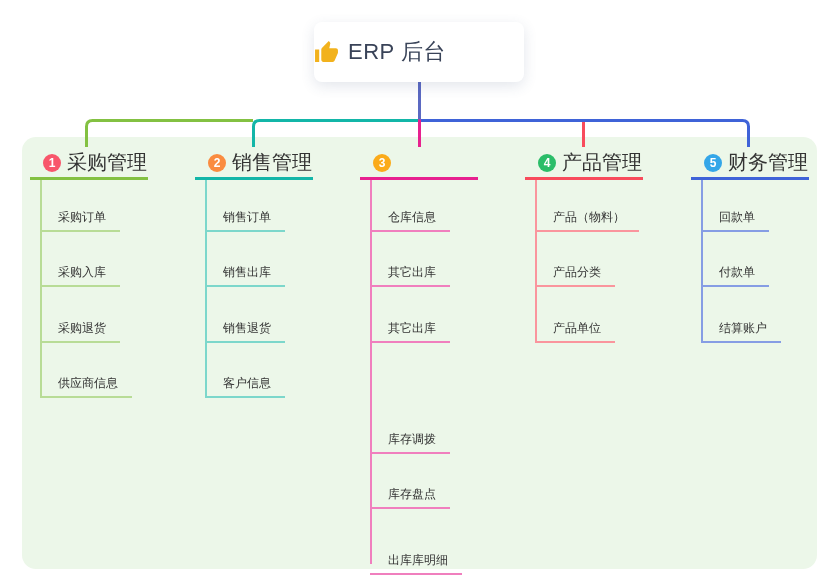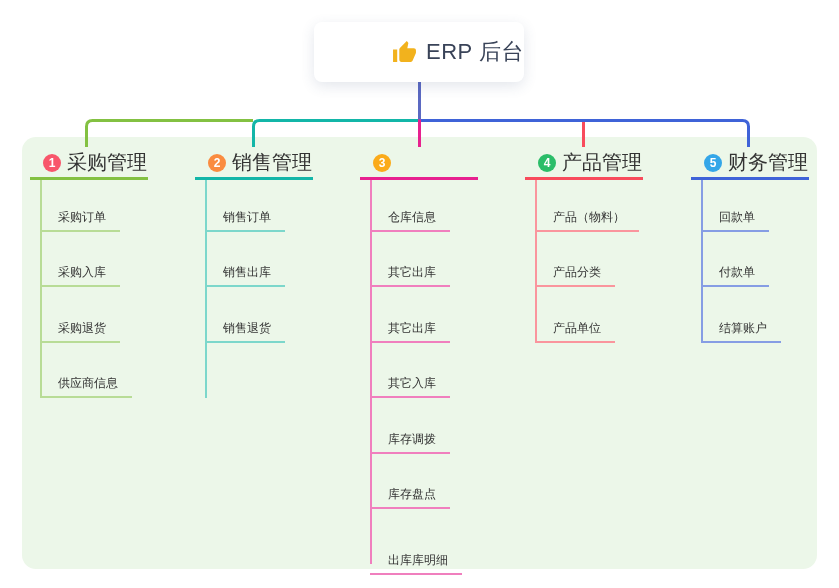--- a/index.html
+++ b/index.html
@@ -10,21 +10,21 @@
   }
   .container{
     position:absolute;left:22px;top:137px;width:795px;height:432px;
     border-radius:14px;background:var(--container-bg,#ecf7e9);z-index:1;
   }
   svg.connectors{position:absolute;left:0;top:0;z-index:2;pointer-events:none}
   .root-card{
     position:absolute;left:314px;top:22px;width:210px;height:60px;z-index:3;
     background:var(--card-bg,#fff);border-radius:8px;
     box-shadow:0 4px 14px rgba(60,80,120,.14);
-    display:flex;align-items:center;justify-content:flex-end;gap:9px;
+    display:flex;align-items:center;justify-content:flex-start;gap:9px;
   }
   .thumb-icon{width:25px;height:25px;color:var(--thumb,#f2b21d);flex:0 0 25px}
   .root-label{font-size:22px;color:var(--root-text,#394358);letter-spacing:.5px}
   .branch{position:absolute;top:148px;z-index:3}
   .branch-title{
     height:32px;box-sizing:border-box;min-width:118px;
     border-bottom:3px solid var(--c);
     display:flex;align-items:center;gap:6px;padding-left:13px;white-space:nowrap;
   }
   .badge{
@@ -90,37 +90,37 @@
       <div class="spine" style="height: 218.2px;"></div>
       <div class="child" style="top: 50px;">
         <span>销售订单</span>
       </div>
       <div class="child" style="top: 105.4px;">
         <span>销售出库</span>
       </div>
       <div class="child" style="top: 160.8px;">
         <span>销售退货</span>
       </div>
+      <div class="child" style="top: 216.2px;">
+        <span>客户信息</span>
+      </div>
     </div>
     <div class="branch" style="left: 360px; --c: #e7218f; --cl: #f07fbe; --badge: #fbab1a;">
       <div class="branch-title">
         <span class="badge">3</span>
       </div>
       <div class="spine" style="height: 384.4px;"></div>
       <div class="child" style="top: 50px;">
         <span>仓库信息</span>
       </div>
       <div class="child" style="top: 105.4px;">
         <span>其它出库</span>
       </div>
       <div class="child" style="top: 160.8px;">
         <span>其它出库</span>
-      </div>
-      <div class="child" style="top: 216.2px;">
-        <span>其它入库</span>
       </div>
       <div class="child" style="top: 271.6px;">
         <span>库存调拨</span>
       </div>
       <div class="child" style="top: 327px;">
         <span>库存盘点</span>
       </div>
       <div class="child" style="top: 393px;">
         <span>出库库明细</span>
       </div>

